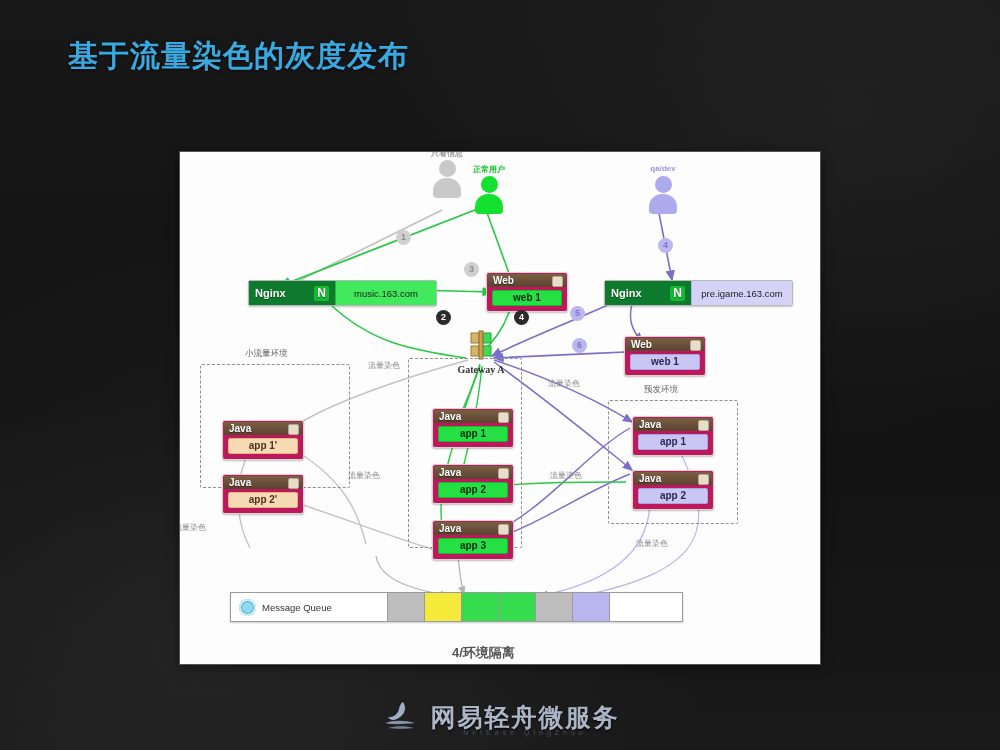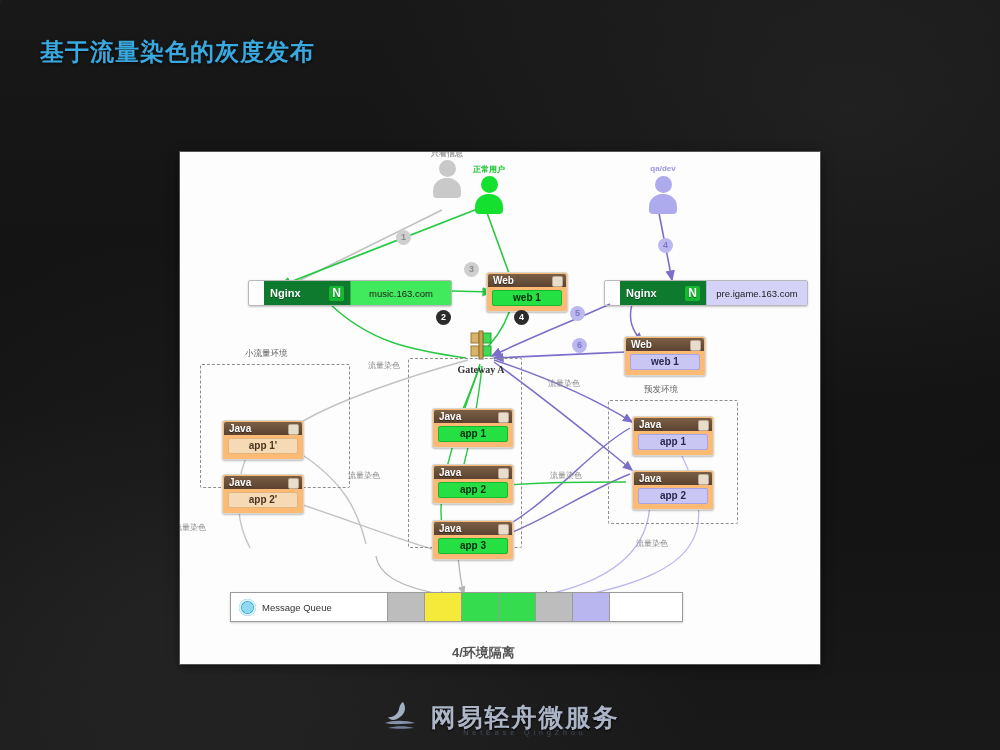--- a/index.html
+++ b/index.html
@@ -16,39 +16,39 @@
       radial-gradient(ellipse at 85% 15%, rgba(55,55,55,.30) 0%, rgba(0,0,0,0) 40%),
       linear-gradient(180deg,#181818 0%,#121212 55%,#191919 100%);
   }
   .slide-bg:after{content:"";position:absolute;inset:0;
     background:
       linear-gradient(115deg, rgba(255,255,255,.035) 0 2px, rgba(0,0,0,0) 2px 40px),
       linear-gradient(-60deg, rgba(255,255,255,.025) 0 1px, rgba(0,0,0,0) 1px 70px);
     opacity:.6;}
 
   #page-title{
-    position:absolute;left:40px;top:36px;
-    color:#39a9e0;font-size:24px;font-weight:bold;letter-spacing:1px;
+    position:absolute;left:68px;top:36px;
+    color:#39a9e0;font-size:30px;font-weight:bold;letter-spacing:1px;
     text-shadow:0 1px 3px rgba(0,0,0,.8);
     white-space:nowrap;
   }
 
   
   #diagram{
     position:absolute;left:180px;top:152px;width:640px;height:512px;
     background:#fdfdfd;
     box-shadow:0 0 0 1px #555, 0 2px 10px rgba(0,0,0,.6);
     overflow:hidden;
   }
   #diagram svg.wires{position:absolute;left:0;top:0;width:640px;height:512px;}
 
   
   .card{
     position:absolute;width:78px;
-    background:#fdba74;border:1px solid #d9d6cf;border-radius:3px;
+    background:#be185d;border:1px solid #d9d6cf;border-radius:3px;
     box-shadow:0 1px 2px rgba(0,0,0,.25);
     padding:1px;
   }
   .card .cap{
     height:13px;line-height:13px;
     background:linear-gradient(180deg,#7b5f45,#5b4330);
     color:#fff;font-size:10px;font-weight:bold;
     padding-left:5px;position:relative;border-radius:2px 2px 0 0;
     text-shadow:0 1px 1px rgba(0,0,0,.5);
   }
@@ -66,21 +66,20 @@
   .pill.orange{background:#f6d9b5;border:1px solid #e2b57e;color:#4a3520;text-align:center;}
   .pill.purple{background:#c9c6f3;border:1px solid #a9a4e6;color:#2b2850;}
 
   
   .nginx{position:absolute;display:flex;border:1px solid #b9b9b9;
     border-radius:2px;box-shadow:0 1px 2px rgba(0,0,0,.22);height:24px;}
   .nginx .left{
     width:74px;background:#0e7a2e;color:#fff;display:flex;align-items:center;
     justify-content:space-between;padding:0 6px;font-size:11px;font-weight:bold;
     text-shadow:0 1px 1px rgba(0,0,0,.4);
-    margin-left:15px;
   }
   .nginx .nlogo{
     width:15px;height:15px;background:#16b832;border-radius:2px;
     color:#fff;font-size:12px;font-weight:bold;text-align:center;line-height:15px;
   }
   .nginx .dom{
     display:flex;align-items:center;justify-content:center;
     font-size:9.5px;color:#1c1c1c;padding:0 4px;min-width:92px;
   }
   .nginx.green .dom{background:#41ea5c;border-left:1px solid #2eb545;}

